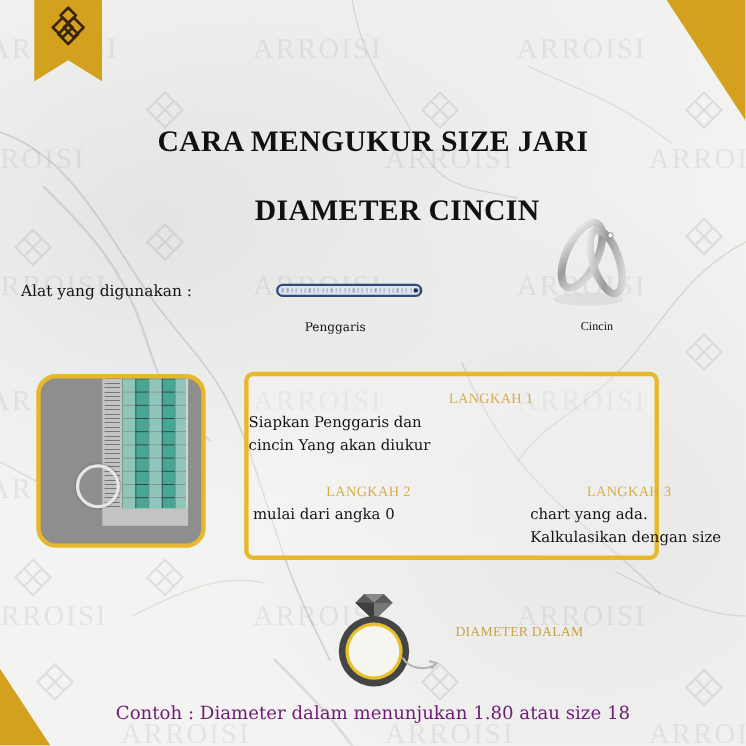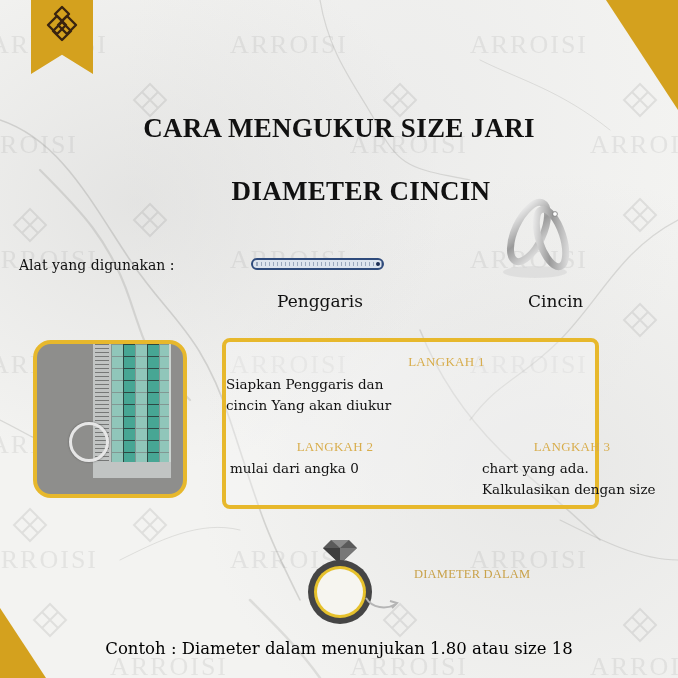--- a/index.html
+++ b/index.html
@@ -49,23 +49,23 @@
     }
     .ruler {
       position: absolute; left: 251px; top: 258px; width: 133px; height: 12px;
       border: 2px solid #2f4b7c; border-radius: 7px; background: #dde4ee; box-sizing: border-box;
       background-image: repeating-linear-gradient(90deg, #9aa8bd 0 1px, transparent 1px 4px);
       background-size: 100% 4px; background-repeat: repeat-x; background-position: 4px 2px;
     }
     .ruler .hole {
       position: absolute; right: 2px; top: 2px; width: 4px; height: 4px; border-radius: 50%; background: #1d2f55;
     }
-    .tool-caption { position: absolute; font-size: 17px; font-family: "DejaVu Serif", serif; }
+    .tool-caption { position: absolute; font-size: 11px; font-family: "DejaVu Serif", serif; }
     .cap-ruler { left: 277px; top: 291px; }
-    .cap-ring { left: 528px; top: 291px; }
+    .cap-ring { left: 528px; top: 291px; font-family: Liberation Serif, serif; }
     .rings-img { position: absolute; left: 495px; top: 192px; }
 
     .photo {
       position: absolute; left: 33px; top: 340px; width: 154px; height: 158px;
       border: 4px solid #e7b82c; border-radius: 18px; box-sizing: border-box;
       background: #8e8e8c; overflow: hidden;
     }
     .photo .strip {
       position: absolute; left: 56px; top: 0; width: 78px; height: 134px;
       background: rgba(235,240,240,0.55);
@@ -112,21 +112,21 @@
     .s3t { left: 250px; width: 192px; top: 97px; }
     .s3x { left: 256px; width: 192px; top: 116px; }
 
     .ring-diagram { position: absolute; left: 300px; top: 538px; }
     .diam-label {
       position: absolute; left: 414px; top: 567px; color: #c9a24a;
       font-family: "Liberation Serif", serif; font-size: 12.5px; letter-spacing: 0.2px;
     }
     .example {
       position: absolute; left: 0; width: 678px; top: 639px; text-align: center;
-      font-size: 16.5px; font-family: "DejaVu Serif", serif; color: #000000;
+      font-size: 16.5px; font-family: "DejaVu Serif", serif; color: #701a75;
     }
   </style>
 </head>
 <body>
 
 <svg class="veins" width="678" height="678" viewBox="0 0 678 678">
   <g fill="none" stroke="#9a9a98" stroke-linecap="round">
     <path d="M0 120 C60 140 90 200 130 260 S200 330 230 420 S260 520 300 600" stroke-width="1.6" opacity="0.35"></path>
     <path d="M40 170 C80 210 110 240 130 300 S150 360 190 400" stroke-width="2.2" opacity="0.3"></path>
     <path d="M320 0 C330 60 360 90 380 130 S420 170 470 180" stroke-width="1.2" opacity="0.3"></path>

